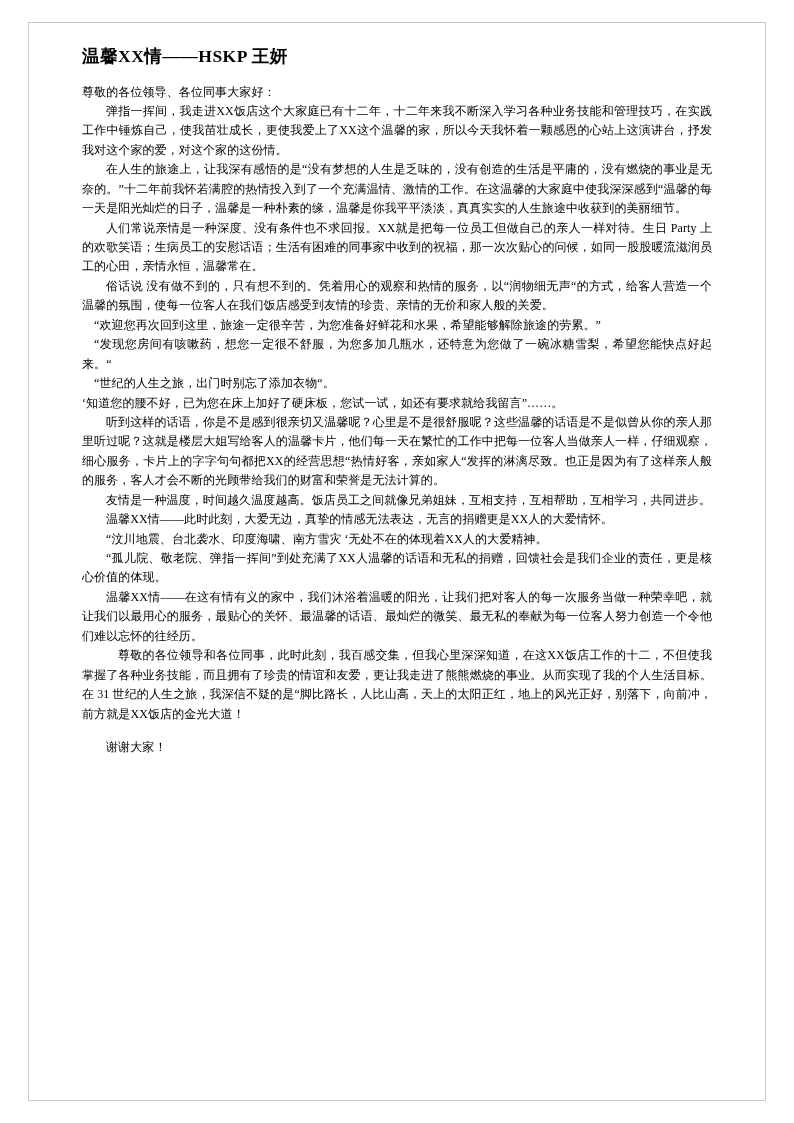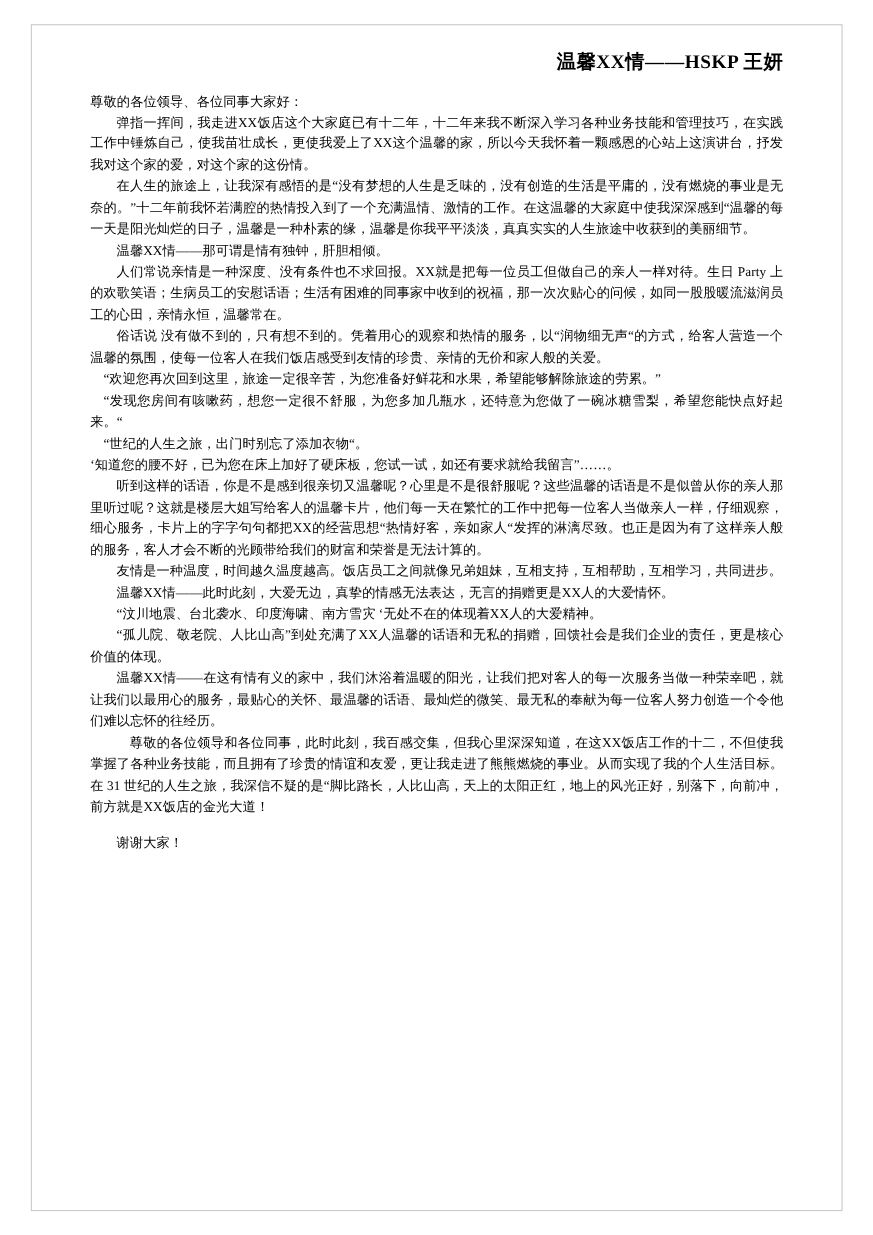--- a/index.html
+++ b/index.html
@@ -31,21 +31,21 @@
     box-sizing: border-box;
     pointer-events: none;
   }
   #content {
     position: absolute;
     left: 82px;
     top: 44px;
     width: 630px;
   }
   .doc-title {
-    text-align: right;
+    text-align: left;
     font-size: 17.5px;
     font-weight: bold;
     letter-spacing: 0.5px;
     margin: 0 0 14px 0;
     line-height: 1.4;
   }
   .para {
     font-size: 12px;
     line-height: 1.62;
     margin: 0;
@@ -63,30 +63,29 @@
 <body>
 
 <div id="page">
   <div id="page-frame"></div>
   <div id="content">
     <h1 class="doc-title">温馨XX情——HSKP 王妍</h1>
     <div id="paragraphs">
         <p class="para indent-0">尊敬的各位领导、各位同事大家好：</p>
         <p class="para indent-2">弹指一挥间，我走进XX饭店这个大家庭已有十二年，十二年来我不断深入学习各种业务技能和管理技巧，在实践工作中锤炼自己，使我苗壮成长，更使我爱上了XX这个温馨的家，所以今天我怀着一颗感恩的心站上这演讲台，抒发我对这个家的爱，对这个家的这份情。</p>
         <p class="para indent-2">在人生的旅途上，让我深有感悟的是“没有梦想的人生是乏味的，没有创造的生活是平庸的，没有燃烧的事业是无奈的。”十二年前我怀若满腔的热情投入到了一个充满温情、激情的工作。在这温馨的大家庭中使我深深感到“温馨的每一天是阳光灿烂的日子，温馨是一种朴素的缘，温馨是你我平平淡淡，真真实实的人生旅途中收获到的美丽细节。</p>
-        <p class="para indent-2">温馨XX情——那可谓是情有独钟，肝胆相倾。</p>
         <p class="para indent-2">人们常说亲情是一种深度、没有条件也不求回报。XX就是把每一位员工但做自己的亲人一样对待。生日 Party 上的欢歌笑语；生病员工的安慰话语；生活有困难的同事家中收到的祝福，那一次次贴心的问候，如同一股股暖流滋润员工的心田，亲情永恒，温馨常在。</p>
         <p class="para indent-2">俗话说 没有做不到的，只有想不到的。凭着用心的观察和热情的服务，以“润物细无声“的方式，给客人营造一个温馨的氛围，使每一位客人在我们饭店感受到友情的珍贵、亲情的无价和家人般的关爱。</p>
         <p class="para indent-1">“欢迎您再次回到这里，旅途一定很辛苦，为您准备好鲜花和水果，希望能够解除旅途的劳累。”</p>
         <p class="para indent-1">“发现您房间有咳嗽药，想您一定很不舒服，为您多加几瓶水，还特意为您做了一碗冰糖雪梨，希望您能快点好起来。“</p>
         <p class="para indent-1">“世纪的人生之旅，出门时别忘了添加衣物“。</p>
         <p class="para indent-0">‘知道您的腰不好，已为您在床上加好了硬床板，您试一试，如还有要求就给我留言”……。</p>
         <p class="para indent-2">听到这样的话语，你是不是感到很亲切又温馨呢？心里是不是很舒服呢？这些温馨的话语是不是似曾从你的亲人那里听过呢？这就是楼层大姐写给客人的温馨卡片，他们每一天在繁忙的工作中把每一位客人当做亲人一样，仔细观察，细心服务，卡片上的字字句句都把XX的经营思想“热情好客，亲如家人“发挥的淋漓尽致。也正是因为有了这样亲人般的服务，客人才会不断的光顾带给我们的财富和荣誉是无法计算的。</p>
         <p class="para indent-2">友情是一种温度，时间越久温度越高。饭店员工之间就像兄弟姐妹，互相支持，互相帮助，互相学习，共同进步。</p>
         <p class="para indent-2">温馨XX情——此时此刻，大爱无边，真挚的情感无法表达，无言的捐赠更是XX人的大爱情怀。</p>
         <p class="para indent-2">“汶川地震、台北袭水、印度海啸、南方雪灾 ‘无处不在的体现着XX人的大爱精神。</p>
-        <p class="para indent-2">“孤儿院、敬老院、人比山高”到处充满了XX人温馨的话语和无私的捐赠，回馈社会是我们企业的责任，更是核心价值的体现。</p>
+        <p class="para indent-2">“孤儿院、敬老院、弹指一挥间”到处充满了XX人温馨的话语和无私的捐赠，回馈社会是我们企业的责任，更是核心价值的体现。</p>
         <p class="para indent-2">温馨XX情——在这有情有义的家中，我们沐浴着温暖的阳光，让我们把对客人的每一次服务当做一种荣幸吧，就让我们以最用心的服务，最贴心的关怀、最温馨的话语、最灿烂的微笑、最无私的奉献为每一位客人努力创造一个令他们难以忘怀的往经历。</p>
         <p class="para indent-3">尊敬的各位领导和各位同事，此时此刻，我百感交集，但我心里深深知道，在这XX饭店工作的十二，不但使我掌握了各种业务技能，而且拥有了珍贵的情谊和友爱，更让我走进了熊熊燃烧的事业。从而实现了我的个人生活目标。在 31 世纪的人生之旅，我深信不疑的是“脚比路长，人比山高，天上的太阳正红，地上的风光正好，别落下，向前冲，前方就是XX饭店的金光大道！</p>
         <p class="para indent-2 gap-top">谢谢大家！</p>
       </div>
   </div>
 </div>
 
 </body></html>

